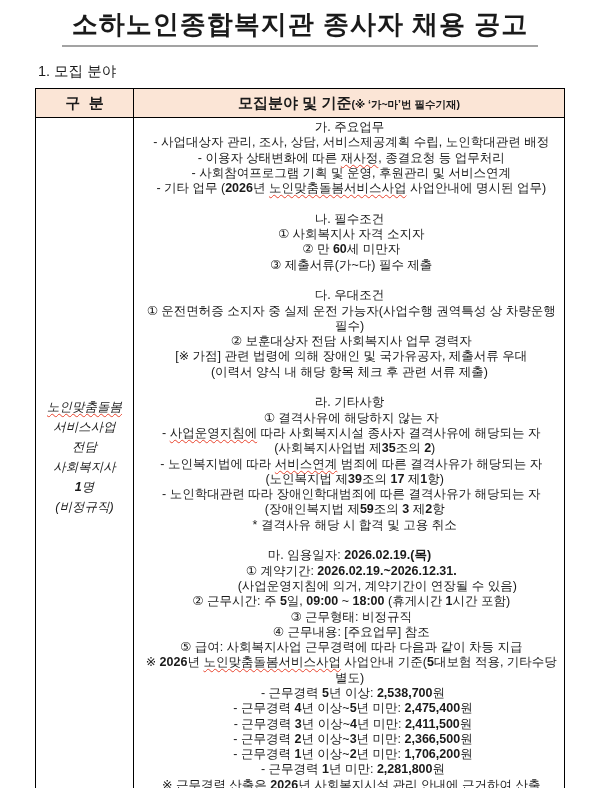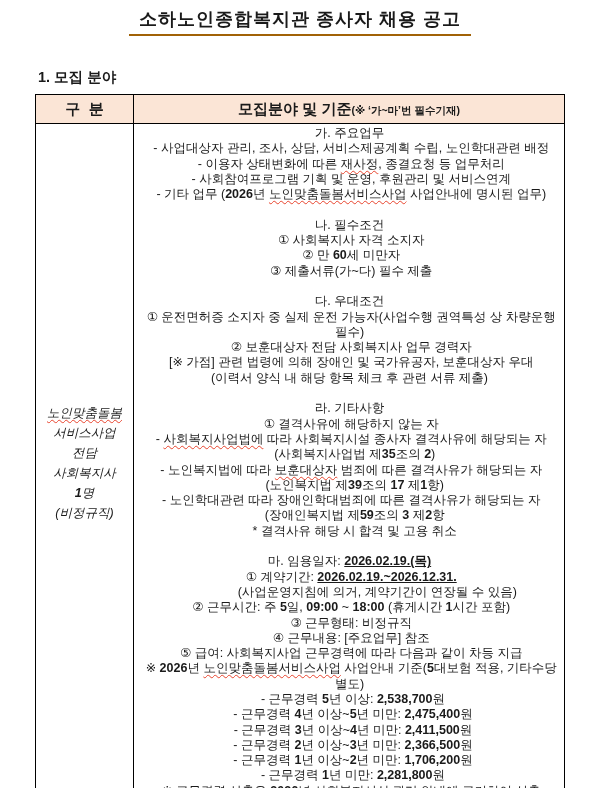--- a/index.html
+++ b/index.html
@@ -7,28 +7,28 @@
   body {
     width: 600px; height: 788px;
     background: #ffffff;
     font-family: "Liberation Sans", "DejaVu Sans", sans-serif;
     color: var(--text, #1a1a1a);
     overflow: hidden;
   }
   .title-wrap { text-align: center; padding-top: 7px; }
   .doc-title {
     display: inline-block;
-    font-size: 18px; font-weight: 700; letter-spacing: 1px;
-    border-bottom: 2px solid #a16207;
+    font-size: 26px; font-weight: 700; letter-spacing: 1px;
+    border-bottom: 2px solid #a3a3a3;
     padding: 0 10px 3px 10px;
     white-space: pre;
   }
   .section-heading {
-    margin: 32px 0 7px 38px;
-    font-size: 14.5px; font-weight: 700;
+    margin: 15px 0 7px 38px;
+    font-size: 14.5px; font-weight: 400;
     white-space: pre;
   }
   table.recruit {
     margin-left: 35px;
     width: 530px;
     border-collapse: collapse;
     table-layout: fixed;
   }
   table.recruit th, table.recruit td {
     border: 1px solid var(--table-border, #000);
@@ -60,21 +60,21 @@
     line-height: 15.3px;
   }
   #category-cell .line { min-height: 20px; line-height: 20px; font-style: italic; }
   .wavy {
     text-decoration: underline;
     text-decoration-style: wavy;
     text-decoration-color: var(--spellcheck-underline, #E8442E);
     text-decoration-thickness: 1px;
     text-underline-offset: 2px;
   }
-  .b { font-weight: 700; text-decoration: underline; }
+  .b { font-weight: 700; }
   b { font-weight: 700; }
 </style>
 </head>
 <body>
 
 <div class="title-wrap">
   <div class="doc-title">소하노인종합복지관 종사자 채용 공고</div>
 </div>
 
 <div class="section-heading">1. 모집 분야</div>
@@ -108,28 +108,28 @@
           <div class="line"><span> - 기타 업무 (<b>2026</b>년 </span><span class="wavy">노인맞춤돌봄서비스사업</span><span> 사업안내에 명시된 업무)</span></div>
           <div class="line">&nbsp;</div>
           <div class="line"><span>나. 필수조건</span></div>
           <div class="line"><span> ① 사회복지사 자격 소지자</span></div>
           <div class="line"><span> ② 만 <b>60</b>세 미만자</span></div>
           <div class="line"><span> ③ 제출서류(가~다) 필수 제출</span></div>
           <div class="line">&nbsp;</div>
           <div class="line"><span>다. 우대조건</span></div>
           <div class="line"><span> ① 운전면허증 소지자 중 실제 운전 가능자(사업수행 권역특성 상 차량운행 필수)</span></div>
           <div class="line"><span> ② 보훈대상자 전담 사회복지사 업무 경력자</span></div>
-          <div class="line"><span> [※ 가점] 관련 법령에 의해 장애인 및 국가유공자, 보훈대상자 우대</span></div>
+          <div class="line"><span> [※ 가점] 관련 법령에 의해 장애인 및 국가유공자, 제출서류 우대</span></div>
           <div class="line"><span>(이력서 양식 내 해당 항목 체크 후 관련 서류 제출)</span></div>
           <div class="line">&nbsp;</div>
           <div class="line"><span>라. 기타사항</span></div>
           <div class="line"><span> ① 결격사유에 해당하지 않는 자</span></div>
-          <div class="line"><span> - </span><span class="wavy">사회복지사업법에</span><span> 따라 사회복지시설 종사자 결격사유에 해당되는 자</span></div>
+          <div class="line"><span> - </span><span class="wavy">사업운영지침에</span><span> 따라 사회복지시설 종사자 결격사유에 해당되는 자</span></div>
           <div class="line"><span>   (사회복지사업법 제<b>35</b>조의 <b>2</b>)</span></div>
-          <div class="line"><span> - 노인복지법에 따라 </span><span class="wavy">보훈대상자</span><span> 범죄에 따른 결격사유가 해당되는 자</span></div>
+          <div class="line"><span> - 노인복지법에 따라 </span><span class="wavy">서비스연계</span><span> 범죄에 따른 결격사유가 해당되는 자</span></div>
           <div class="line"><span>   (노인복지법 제<b>39</b>조의 <b>17</b> 제<b>1</b>항)</span></div>
           <div class="line"><span> - 노인학대관련 따라 장애인학대범죄에 따른 결격사유가 해당되는 자</span></div>
           <div class="line"><span>   (장애인복지법 제<b>59</b>조의 <b>3</b> 제<b>2</b>항</span></div>
           <div class="line"><span>   * 결격사유 해당 시 합격 및 고용 취소</span></div>
           <div class="line">&nbsp;</div>
           <div class="line"><span>마. 임용일자: </span><span class="b"><b>2026.02.19.</b>(목)</span></div>
           <div class="line"><span> ① 계약기간: </span><span class="b"><b>2026.02.19.~2026.12.31.</b></span></div>
           <div class="line"><span>                (사업운영지침에 의거, 계약기간이 연장될 수 있음)</span></div>
           <div class="line"><span> ② 근무시간: 주 <b>5</b>일, <b>09:00</b> ~ <b>18:00</b> (휴게시간 <b>1</b>시간 포함)</span></div>
           <div class="line"><span> ③ 근무형태: 비정규직</span></div>

